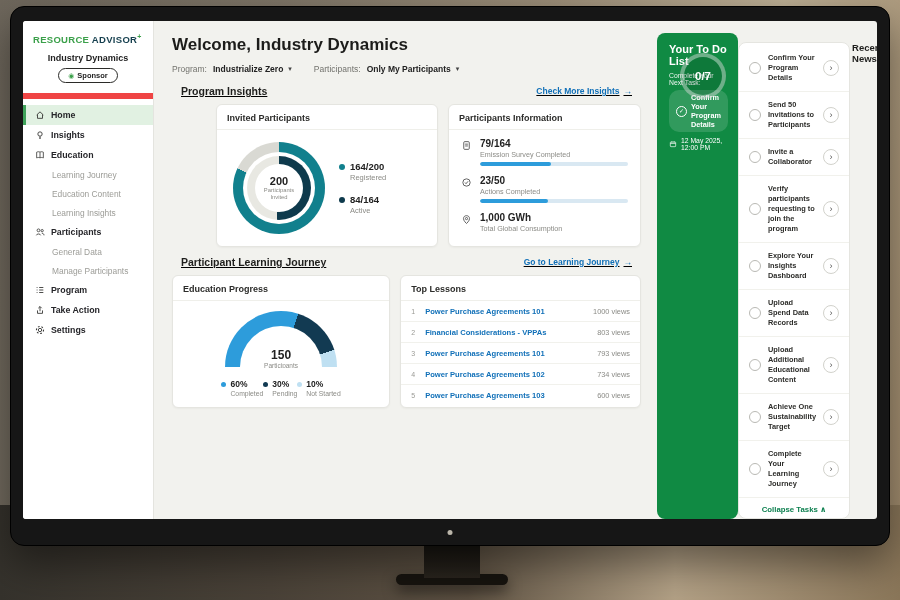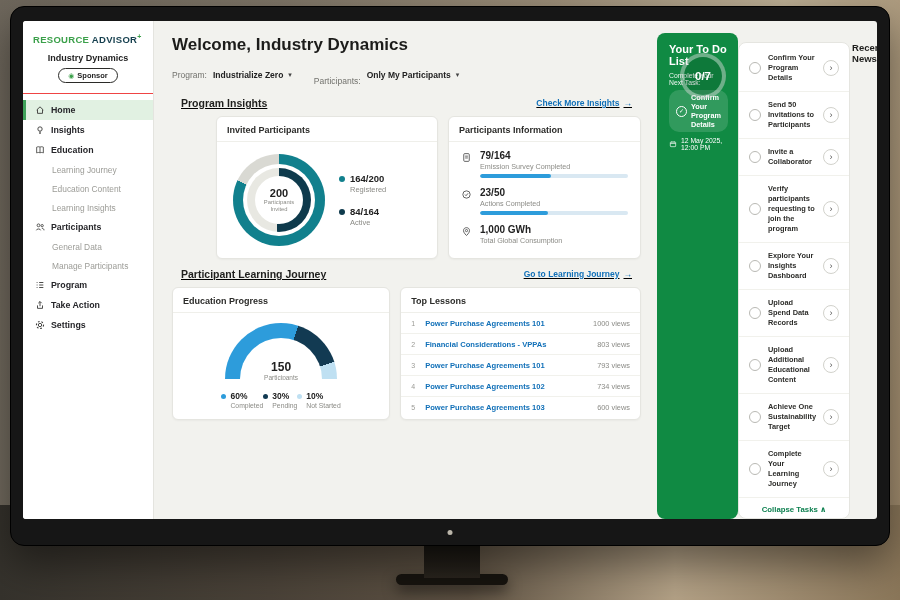--- a/index.html
+++ b/index.html
@@ -18,39 +18,39 @@
     box-shadow:0 18px 40px rgba(0,0,0,.45);z-index:3;}
   .led{position:absolute;bottom:10px;left:50%;transform:translateX(-50%);width:5px;height:5px;border-radius:50%;background:#d8d2c4;opacity:.85;}
   .screen{width:854px;height:498px;background:#F2F2EE;border-radius:3px;overflow:hidden;display:flex;}
 
   
   .sidebar{width:130px;background:#fff;border-right:1px solid #E4E4DF;display:flex;flex-direction:column;flex:none;}
   .logo{padding:12px 10px 6px;font-weight:bold;font-size:9.5px;letter-spacing:.3px;white-space:nowrap;}
   .logo-r{color:#3BA04A;}
   .logo-a{color:#153F4E;}
   .logo-plus{color:#3BA04A;font-size:7px;vertical-align:super;}
-  .org{text-align:center;padding:2px 8px 10px;border-bottom:1px solid #ef4444;}
+  .org{text-align:center;padding:2px 8px 10px;border-bottom:6px solid #ef4444;}
   .org-name{font-weight:bold;font-size:9px;color:#222;}
   .sponsor{margin-top:5px;display:inline-flex;align-items:center;gap:3px;border:1px solid #2b2b28;border-radius:9px;
     padding:2px 9px;font-size:7.5px;font-weight:bold;background:#fff;color:#222;cursor:pointer;font-family:inherit;}
   .sponsor-ic{color:#3BA04A;font-size:7px;line-height:1;}
   nav{padding:6px 0;}
   .nav-item{display:flex;align-items:flex-start;gap:6px;padding:5px 10px 5px 9px;font-weight:bold;color:#26262a;font-size:8.8px;cursor:pointer;border-left:3px solid transparent;}
   .nav-ic{display:flex;color:#3c3c3a;}
   .nav-ic svg{width:10px;height:10px;}
   .nav-item.active{background:#E1F1E2;border-left-color:#3FA35A;}
   .nav-sub{padding:4.5px 10px 4.5px 29px;color:#9C9C97;font-size:8.4px;cursor:pointer;}
 
   
   main{flex:1;min-width:0;padding:10px 12px 0 18px;box-sizing:border-box;}
   .welcome{font-size:17px;margin:4px 0 9px;color:#1c1c1a;font-weight:bold;}
   .filters{display:flex;align-items:center;gap:6px;font-size:8.5px;color:#73736e;margin-bottom:11px;}
   .f-value{display:inline-flex;gap:5px;align-items:center;font-weight:bold;color:#222;background:none;border:none;font-size:8.5px;cursor:pointer;padding:0;font-family:inherit;}
   .f-caret{font-size:7px;color:#444;}
-  .g2{margin-left:16px;margin-top:12px;}
+  .g2{margin-left:16px;}
   .sec-row{display:flex;justify-content:space-between;align-items:center;margin:4px 9px 7px;text-decoration:underline;}
   .sec-title{font-size:10.5px;font-weight:bold;color:#1f1f1d;}
   .sec-link{font-size:8.5px;font-weight:bold;color:#1170B8;display:inline-flex;gap:4px;align-items:flex-start;cursor:pointer;text-decoration:none;}
   .cards-row{display:flex;gap:10px;margin-bottom:9px;}
   .card{background:#fff;border:1px solid #E5E5E0;border-radius:6px;box-shadow:0 1px 2px rgba(0,0,0,.04);box-sizing:border-box;}
   .card-title{font-size:9px;font-weight:bold;color:#2c2c2a;padding:8px 10px 6px;border-bottom:1px solid #EFEFEA;}
 
   .card-invited{flex:1.08;margin-left:44px;}
   .invited-body{display:flex;align-items:center;gap:14px;padding:12px 10px;}
   .donut{position:relative;width:92px;height:92px;margin-left:6px;flex:none;}

